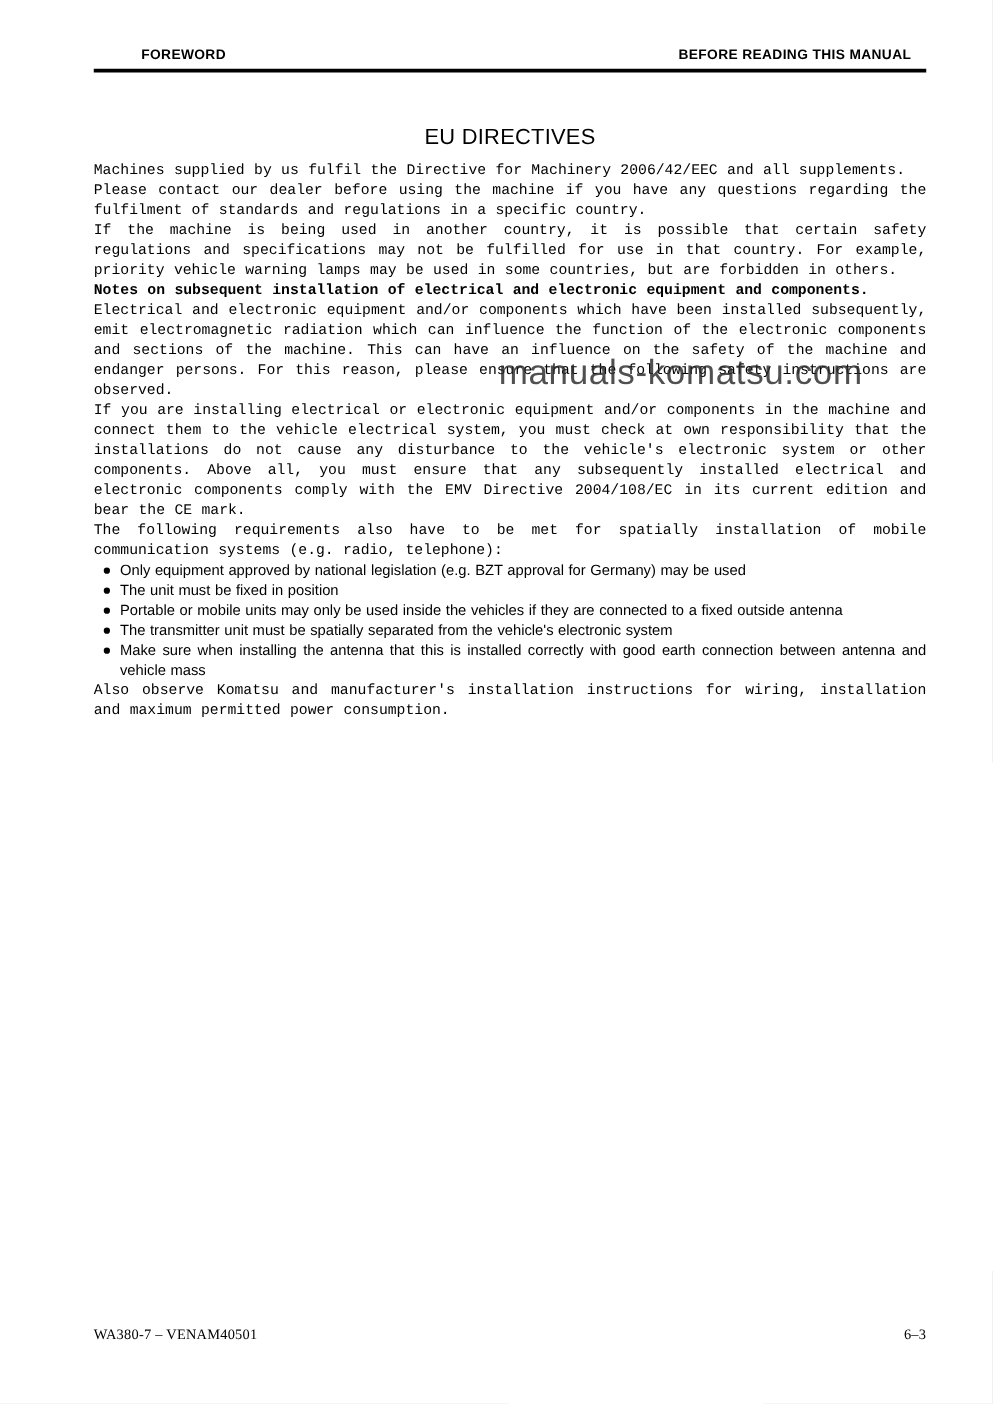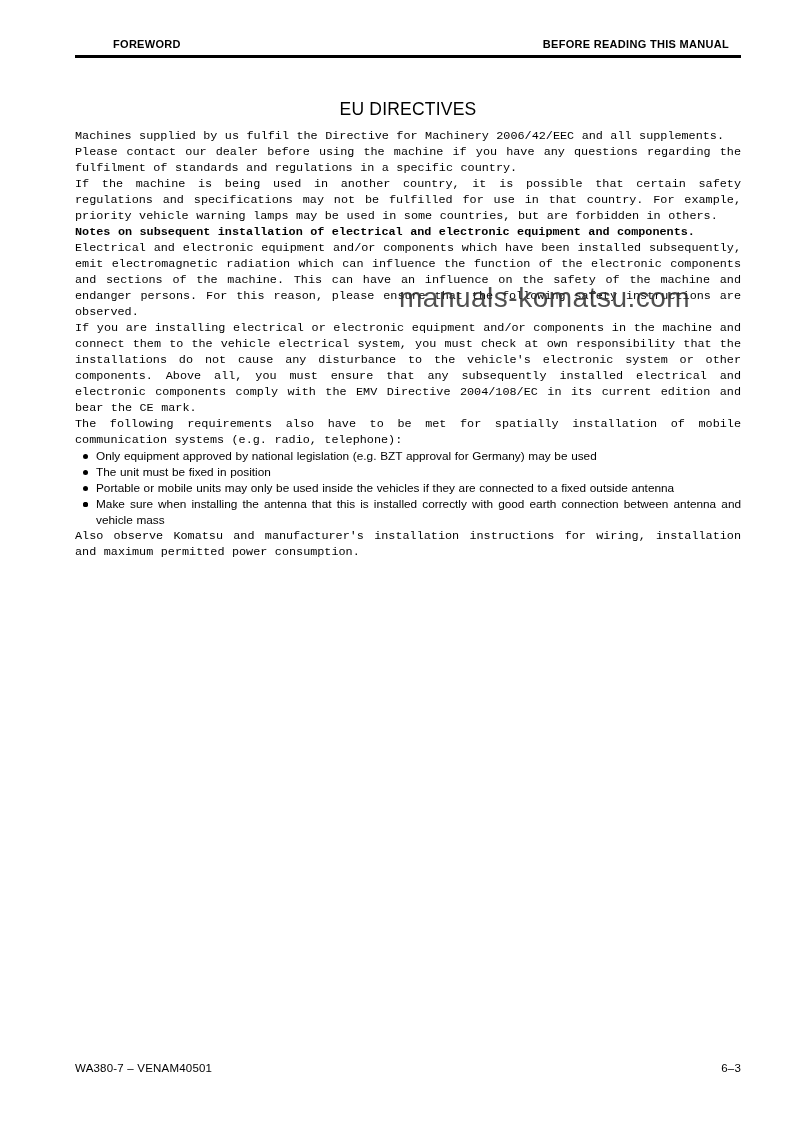--- a/index.html
+++ b/index.html
@@ -91,20 +91,21 @@
   .page-footer {
     position: absolute;
     left: 75px;
     right: 53px;
     top: 1062px;
     display: flex;
     justify-content: space-between;
     align-items: baseline;
     font-size: 11.5px;
     letter-spacing: 0.2px;
+    font-family: Liberation Serif, serif;
   }
 </style>
 </head>
 <body>
 
 <div class="page">
 
   <div class="page-header">
     <span>FOREWORD</span>
     <span>BEFORE READING THIS MANUAL</span>
@@ -130,20 +131,21 @@
       <li class="bullet-item">
         <span class="bullet-marker"></span>
         <span>The unit must be fixed in position</span>
       </li>
       <li class="bullet-item">
         <span class="bullet-marker"></span>
         <span>Portable or mobile units may only be used inside the vehicles if they are connected to a fixed outside antenna</span>
       </li>
       <li class="bullet-item">
         <span class="bullet-marker"></span>
+        <span>The transmitter unit must be spatially separated from the vehicle's electronic system</span>
       </li>
       <li class="bullet-item">
         <span class="bullet-marker"></span>
         <span>Make sure when installing the antenna that this is installed correctly with good earth connection between antenna and vehicle mass</span>
       </li>
     </ul>
 
     <p class="para">Also observe Komatsu and manufacturer's installation instructions for wiring, installation and maximum permitted power consumption.</p>
   </div>
 

